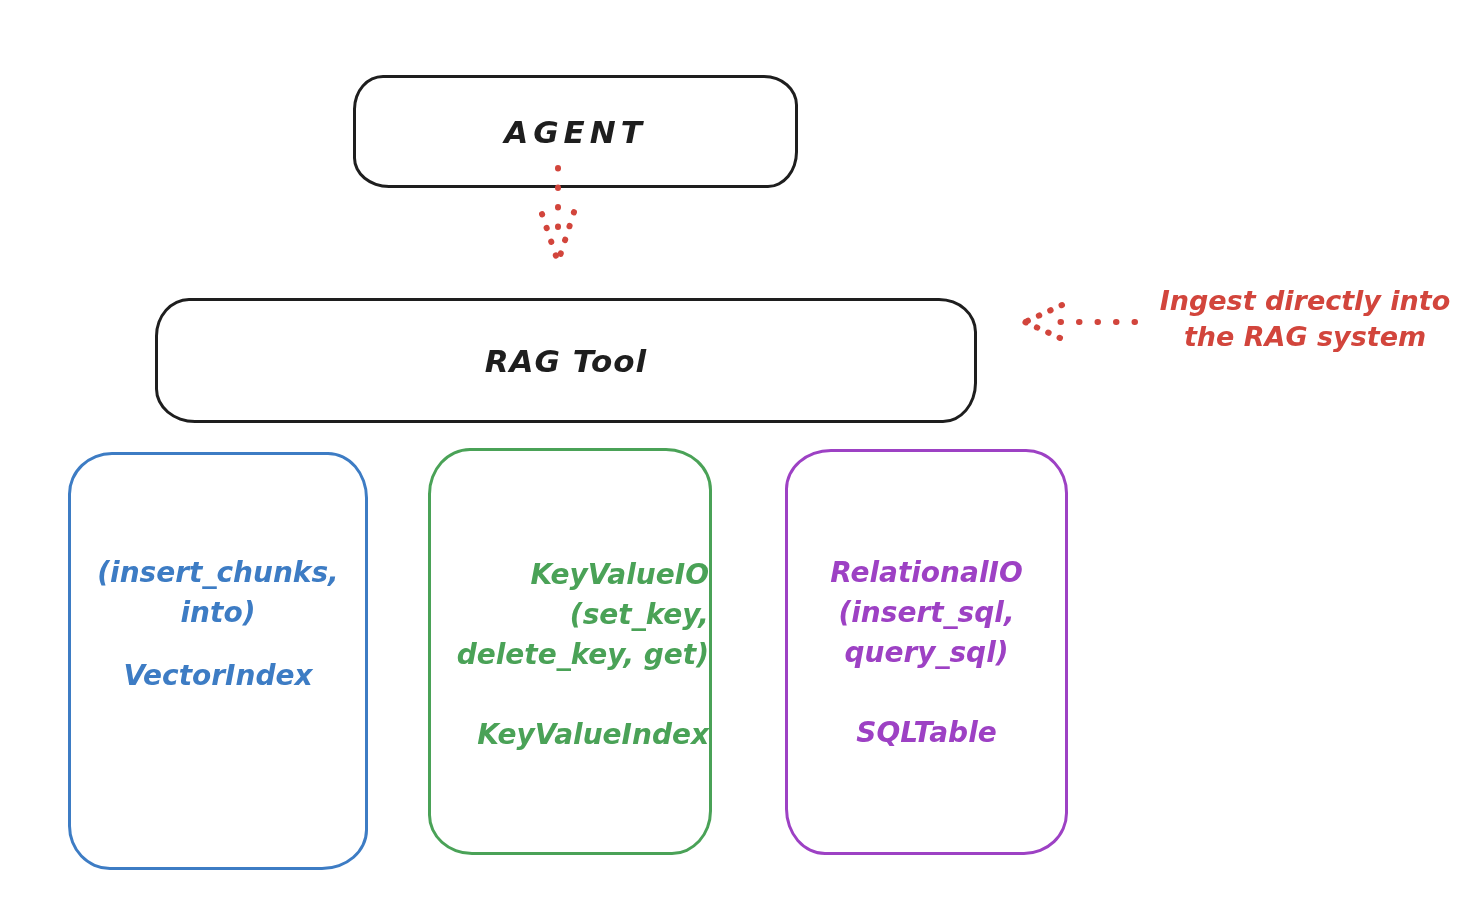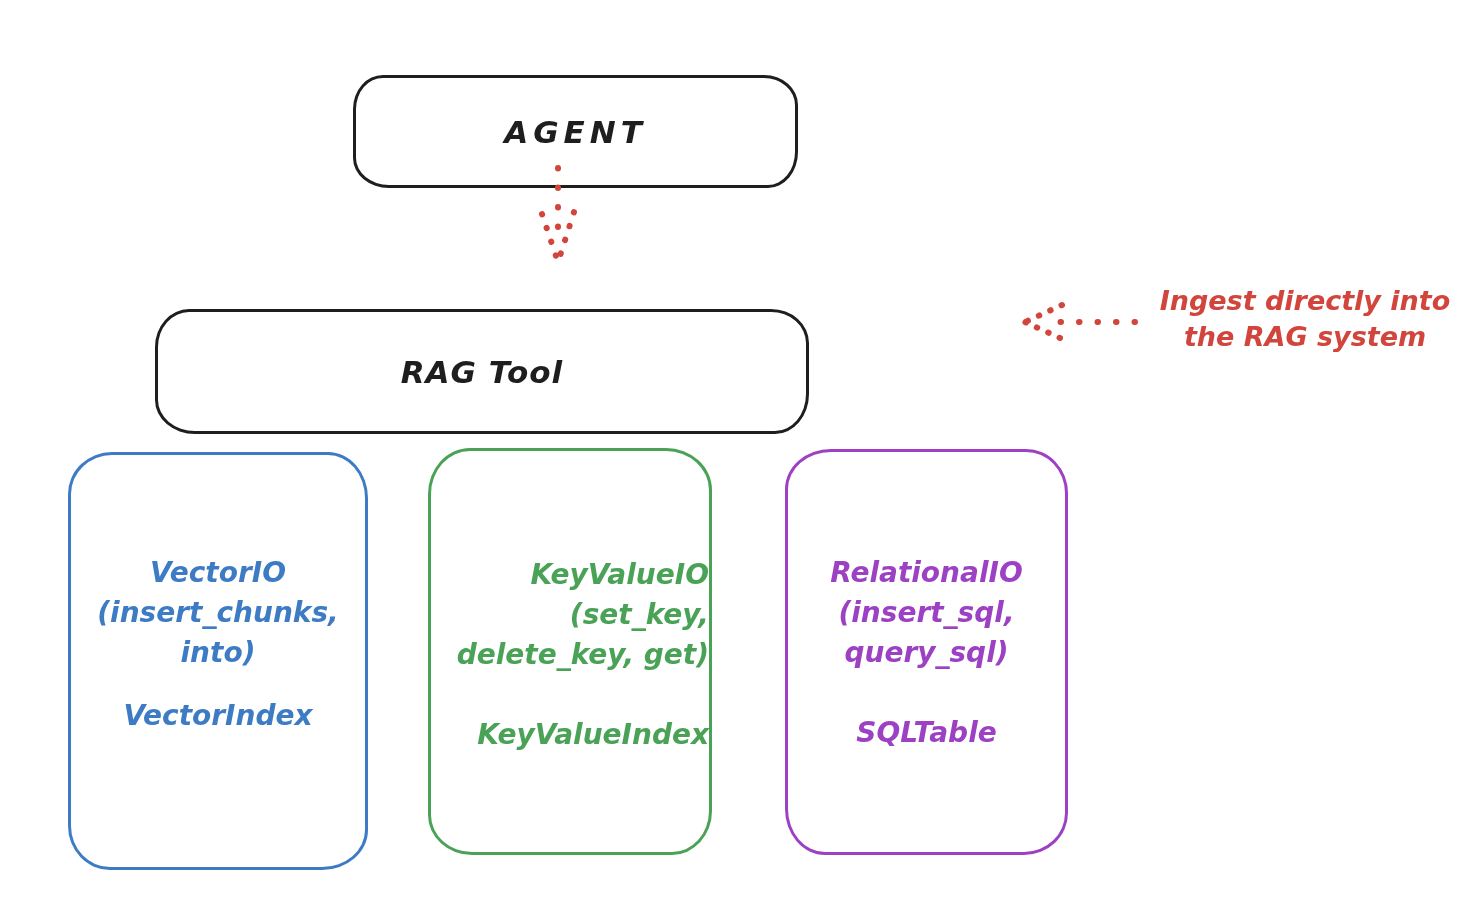--- a/index.html
+++ b/index.html
@@ -34,21 +34,21 @@
   }
   .agent-box {
     left: 353px; top: 42px; width: 445px; height: 113px;
     border-radius: 30px 34px 30px 36px / 34px 30px 36px 30px;
   }
   .agent-label {
     font-size: 31px; font-weight: bold; font-style: italic;
     letter-spacing: 5px;
   }
   .rag-box {
-    left: 155px; top: 276px; width: 654px; height: 125px;
+    left: 155px; top: 265px; width: 822px; height: 125px;
     border-radius: 34px 38px 34px 40px / 38px 34px 40px 34px;
   }
   .rag-label {
     font-size: 31px; font-weight: bold; font-style: italic;
     letter-spacing: 1px;
   }
   .storage-box {
     position: absolute;
     background: #fff;
     border: 3px solid;
@@ -124,21 +124,20 @@
       <line x1="1060" y1="338" x2="1025" y2="322" stroke-width="6" stroke-dasharray="0.5 12"></line>
     </g>
   </svg>
 
   <div class="annotation">
     <div>Ingest directly into</div>
     <div>the RAG system</div>
   </div>
 
   <div class="storage-box box-vector">
-    <span>VectorIO</span>
     <span>(insert_chunks,</span>
     <span>into)</span>
     <span class="index-label-vector">VectorIndex</span>
   </div>
 
   <div class="storage-box box-keyvalue">
     <span>KeyValueIO</span>
     <span>(set_key,</span>
     <span>delete_key, get)</span>
     <span class="index-label-kv">KeyValueIndex</span>

